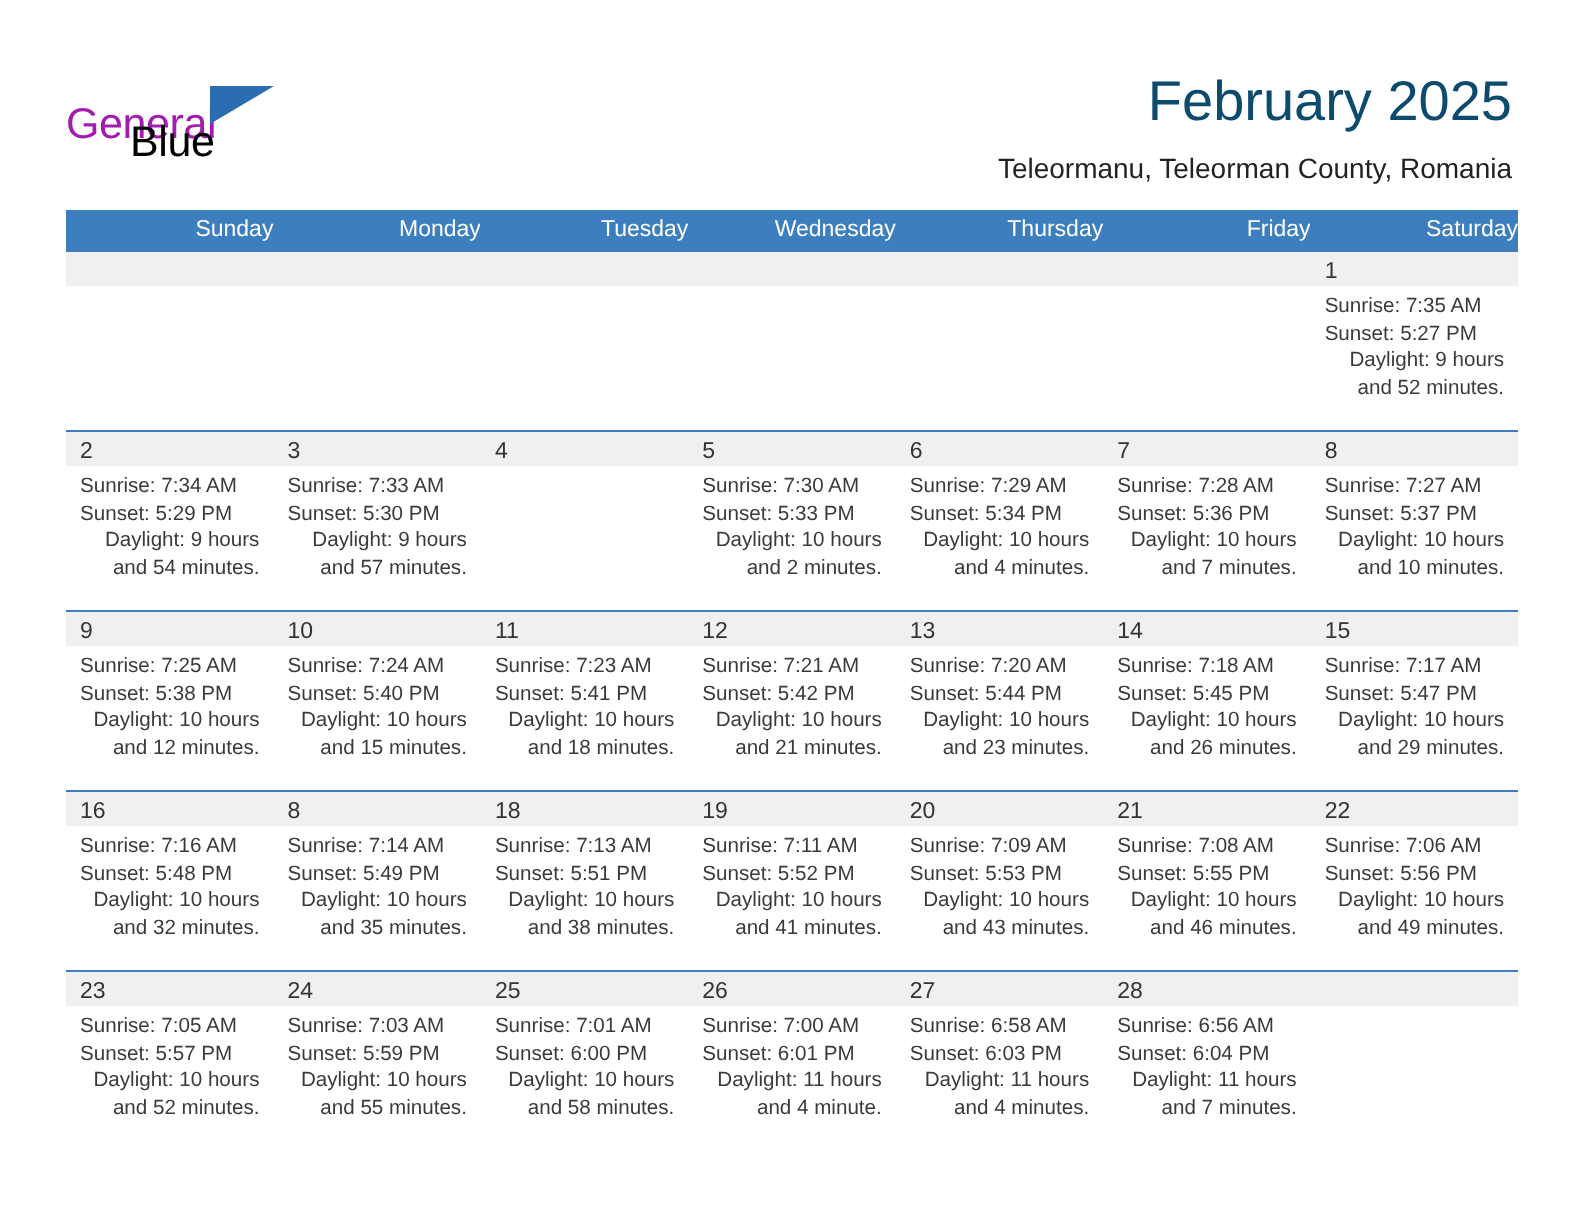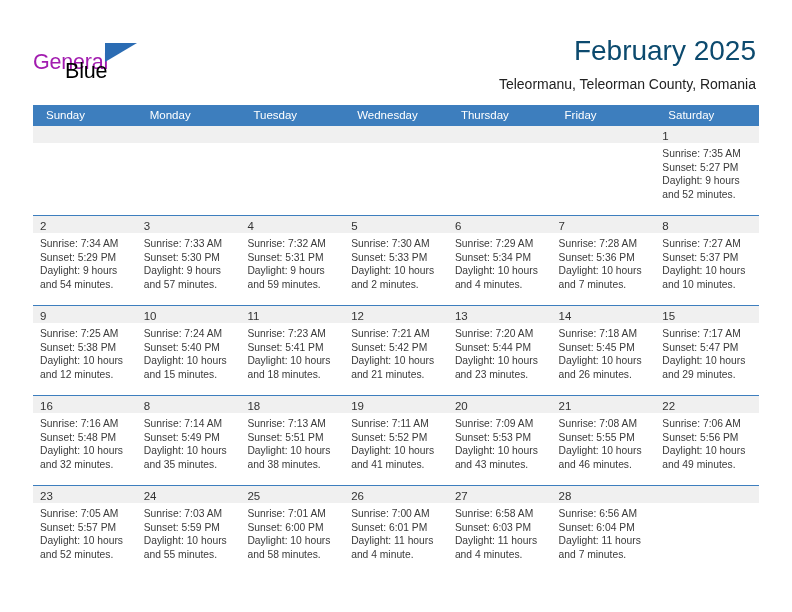--- a/index.html
+++ b/index.html
@@ -98,20 +98,21 @@
   }
   .weekhead .wh {
     flex: 1 1 0;
     color: #ffffff;
     font-size: 11.5px;
     line-height: 21px;
     padding-left: 13px;
     box-sizing: border-box;
     white-space: nowrap;
     overflow: hidden;
+    text-align: right;
   }
   .week {
     display: flex;
     border-top: 1px solid #3d7ebe;
     height: 89px;
   }
   .week:first-of-type {
     border-top: none;
   }
   .cell {
@@ -139,20 +140,21 @@
     box-sizing: border-box;
   }
   .cell .info div {
     font-size: 10.3px;
     line-height: 13.6px;
     color: #3a3a3a;
     white-space: nowrap;
   }
   .cell .info .daylight {
     white-space: normal;
+    text-align: right;
   }
 </style>
 </head>
 <body>
 
 <div class="page">
 
   <div class="topbar">
 
     <div class="logo">
@@ -219,25 +221,20 @@
           <div class="cell">
             <div class="daynum-band"><span class="daynum">3</span></div>
             <div class="info">
               <div class="sunrise">Sunrise: 7:33 AM</div>
               <div class="sunset">Sunset: 5:30 PM</div>
               <div class="daylight">Daylight: 9 hours and 57 minutes.</div>
             </div>
           </div>
           <div class="cell">
             <div class="daynum-band"><span class="daynum">4</span></div>
-            <div class="info">
-              <div class="sunrise">Sunrise: 7:32 AM</div>
-              <div class="sunset">Sunset: 5:31 PM</div>
-              <div class="daylight">Daylight: 9 hours and 59 minutes.</div>
-            </div>
           </div>
           <div class="cell">
             <div class="daynum-band"><span class="daynum">5</span></div>
             <div class="info">
               <div class="sunrise">Sunrise: 7:30 AM</div>
               <div class="sunset">Sunset: 5:33 PM</div>
               <div class="daylight">Daylight: 10 hours and 2 minutes.</div>
             </div>
           </div>
           <div class="cell">

